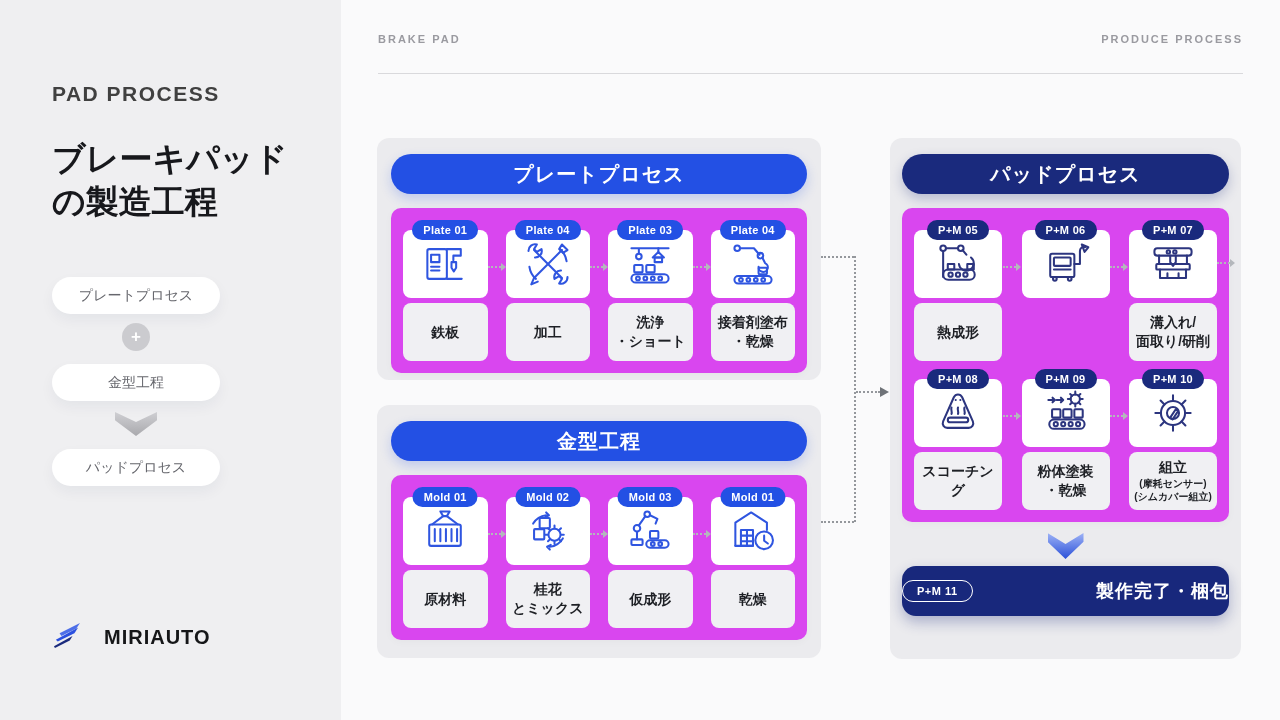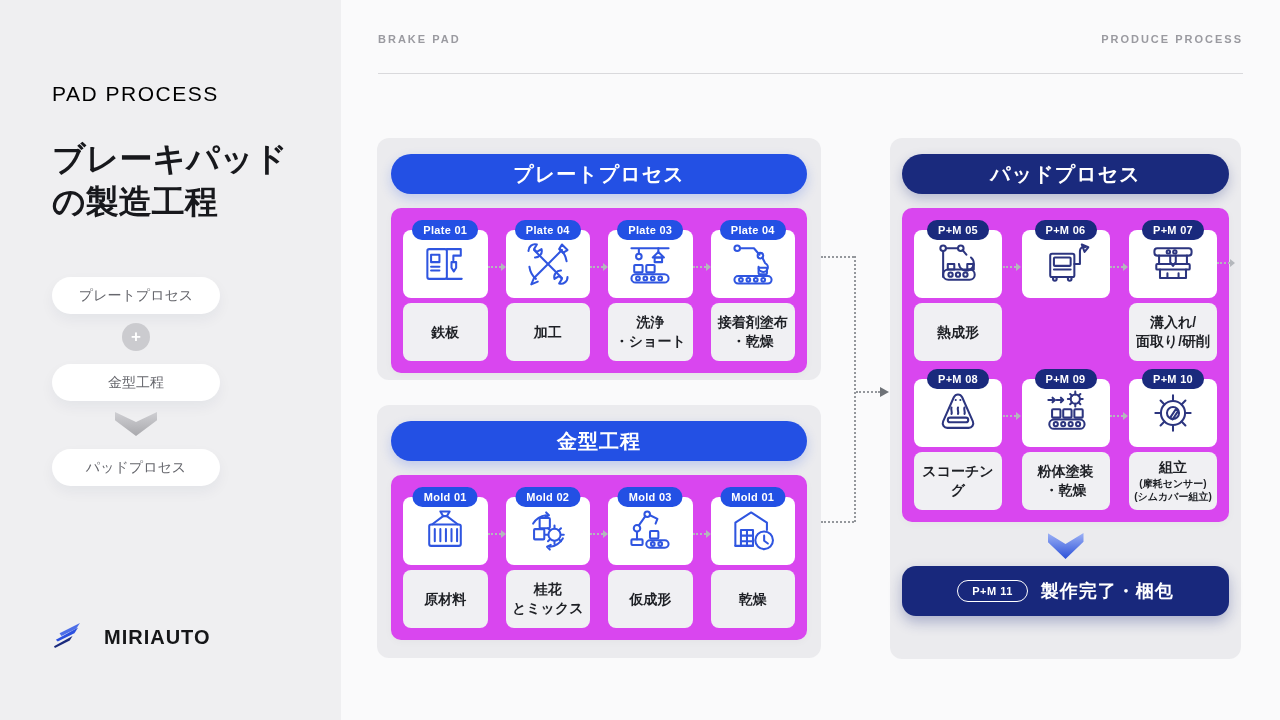--- a/index.html
+++ b/index.html
@@ -2,21 +2,21 @@
 <html><head>
 <meta charset="utf-8">
 <style>
   * { margin:0; padding:0; box-sizing:border-box; }
   html,body { width:1280px; height:720px; }
   body { font-family:"Liberation Sans","DejaVu Sans",sans-serif; background:#fafafb; overflow:hidden; }
   .canvas { position:relative; width:1280px; height:720px; background:#fafafb; }
 
   
   .sidebar { position:absolute; left:0; top:0; width:341px; height:720px; background:#efeff1; }
-  .eyebrow { position:absolute; left:52px; top:82px; font-size:21px; font-weight:400; letter-spacing:1.5px; color:#000000; }
+  .eyebrow { position:absolute; left:52px; top:82px; font-size:21px; font-weight:700; letter-spacing:1.5px; color:#404040; }
   .main-title { position:absolute; left:52px; top:138px; font-size:33px; line-height:1.3; font-weight:800; color:#17181c; }
   .flow { position:absolute; left:52px; top:277px; width:168px; display:flex; flex-direction:column; align-items:center; }
   .flow-pill { width:168px; height:37px; background:#ffffff; border-radius:19px; display:flex; align-items:center; justify-content:center;
                font-size:14px; color:#66676d; box-shadow:0 6px 14px rgba(20,30,70,.05); }
   .plus-circle { width:28px; height:28px; margin:9px 0 13px; border-radius:50%; background:#cbcbcf; color:#ffffff;
                  font-size:17px; font-weight:700; display:flex; align-items:center; justify-content:center; }
   .tri-down { width:42px; height:24px; margin:11px 0 13px; background:linear-gradient(#cfcfd3,#a9a9ad);
               clip-path:polygon(0% 0%, 50% 42%, 100% 0%, 100% 34%, 50% 100%, 0% 34%); }
   .tri-down.blue { background:linear-gradient(#9db2f6,#2b50d8); }
   .logo { position:absolute; left:52px; top:622px; display:flex; align-items:center; gap:22px; }
@@ -54,21 +54,21 @@
   .lbl-line { font-size:14px; font-weight:700; color:#1e2025; line-height:1.35; text-align:center; }
   .lbl-line.small { font-size:10px; font-weight:600; }
 
   .mini-arrow { flex:1; display:flex; align-items:center; justify-content:center; margin-top:42px; height:10px; align-self:flex-start; }
   .mini-arrow .dash { width:13px; border-top:2px dotted #b4b7bc; }
   .mini-arrow .head { width:0; height:0; border-left:5px solid #b4b7bc; border-top:4px solid transparent; border-bottom:4px solid transparent; }
   .edge-arrow { position:absolute; right:-18px; top:38px; flex:none; margin-top:0; }
 
   .pad-rows .steps-row + .steps-row { margin-top:8px; }
   .pad-bottom-arrow { width:36px; height:26px; margin:11px auto 7px; }
-  .final-btn { height:50px; background:#18287c; border-radius:14px; display:flex; align-items:center; justify-content:center; gap:13px;
+  .final-btn { height:50px; background:#18287c; border-radius:14px; display:flex; align-items:center; justify-content:space-between; gap:13px;
                box-shadow:0 6px 14px rgba(24,40,124,.3); }
   .final-badge { border:1.5px solid #fff; border-radius:13px; color:#fff; font-size:11px; font-weight:700; letter-spacing:.5px; padding:4px 14px; }
   .final-label { color:#fff; font-size:18px; font-weight:800; letter-spacing:1px; }
 
   
   .conn { position:absolute; }
   .conn-h { border-top:2px dotted #94979c; }
   .conn-v { border-left:2px dotted #94979c; }
   .conn-head { width:0; height:0; border-left:9px solid #6f7378; border-top:5px solid transparent; border-bottom:5px solid transparent; }
 </style>

